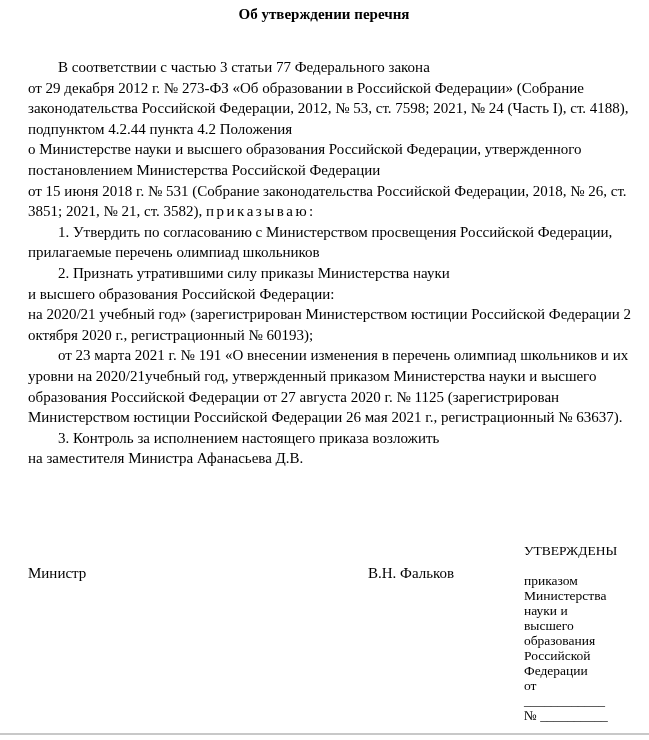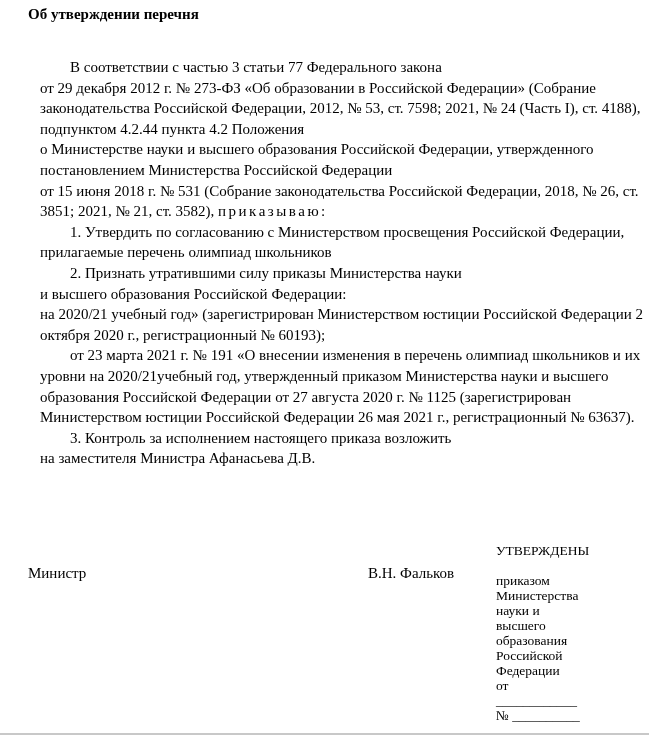--- a/index.html
+++ b/index.html
@@ -10,50 +10,50 @@
     background: #ffffff;
     color: #000000;
     font-family: "Liberation Serif", "DejaVu Serif", serif;
     overflow: hidden;
   }
   .doc-title {
     position: absolute;
     top: 6px;
     left: 28px;
     width: 592px;
-    text-align: left;
+    text-align: center;
     font-weight: bold;
     font-size: 15px;
     line-height: 17.5px;
   }
   .doc-body {
     position: absolute;
     top: 57px;
-    left: 40px;
+    left: 28px;
     width: 596px;
     font-size: 15px;
     line-height: 20.6px;
   }
   .doc-body .line { height: 20.6px; white-space: nowrap; }
   .doc-body .line.indent { padding-left: 30px; }
   .spaced { letter-spacing: 2.5px; }
   .signature-row {
     position: absolute;
     top: 519px;
     left: 28px;
     width: 592px;
     font-size: 15px;
     line-height: 20px;
     margin-top: 44px;
   }
   .signature-name { position: absolute; left: 340px; top: 0; }
   .approval-block {
     position: absolute;
     top: 543px;
-    left: 496px;
+    left: 524px;
     width: 100px;
     font-size: 13.5px;
     line-height: 15px;
     font-family: Liberation Serif, serif;
   }
   .approval-block .aline { height: 15px; white-space: nowrap; }
   .bottom-rule {
     position: absolute;
     left: 0;
     top: 733px;

